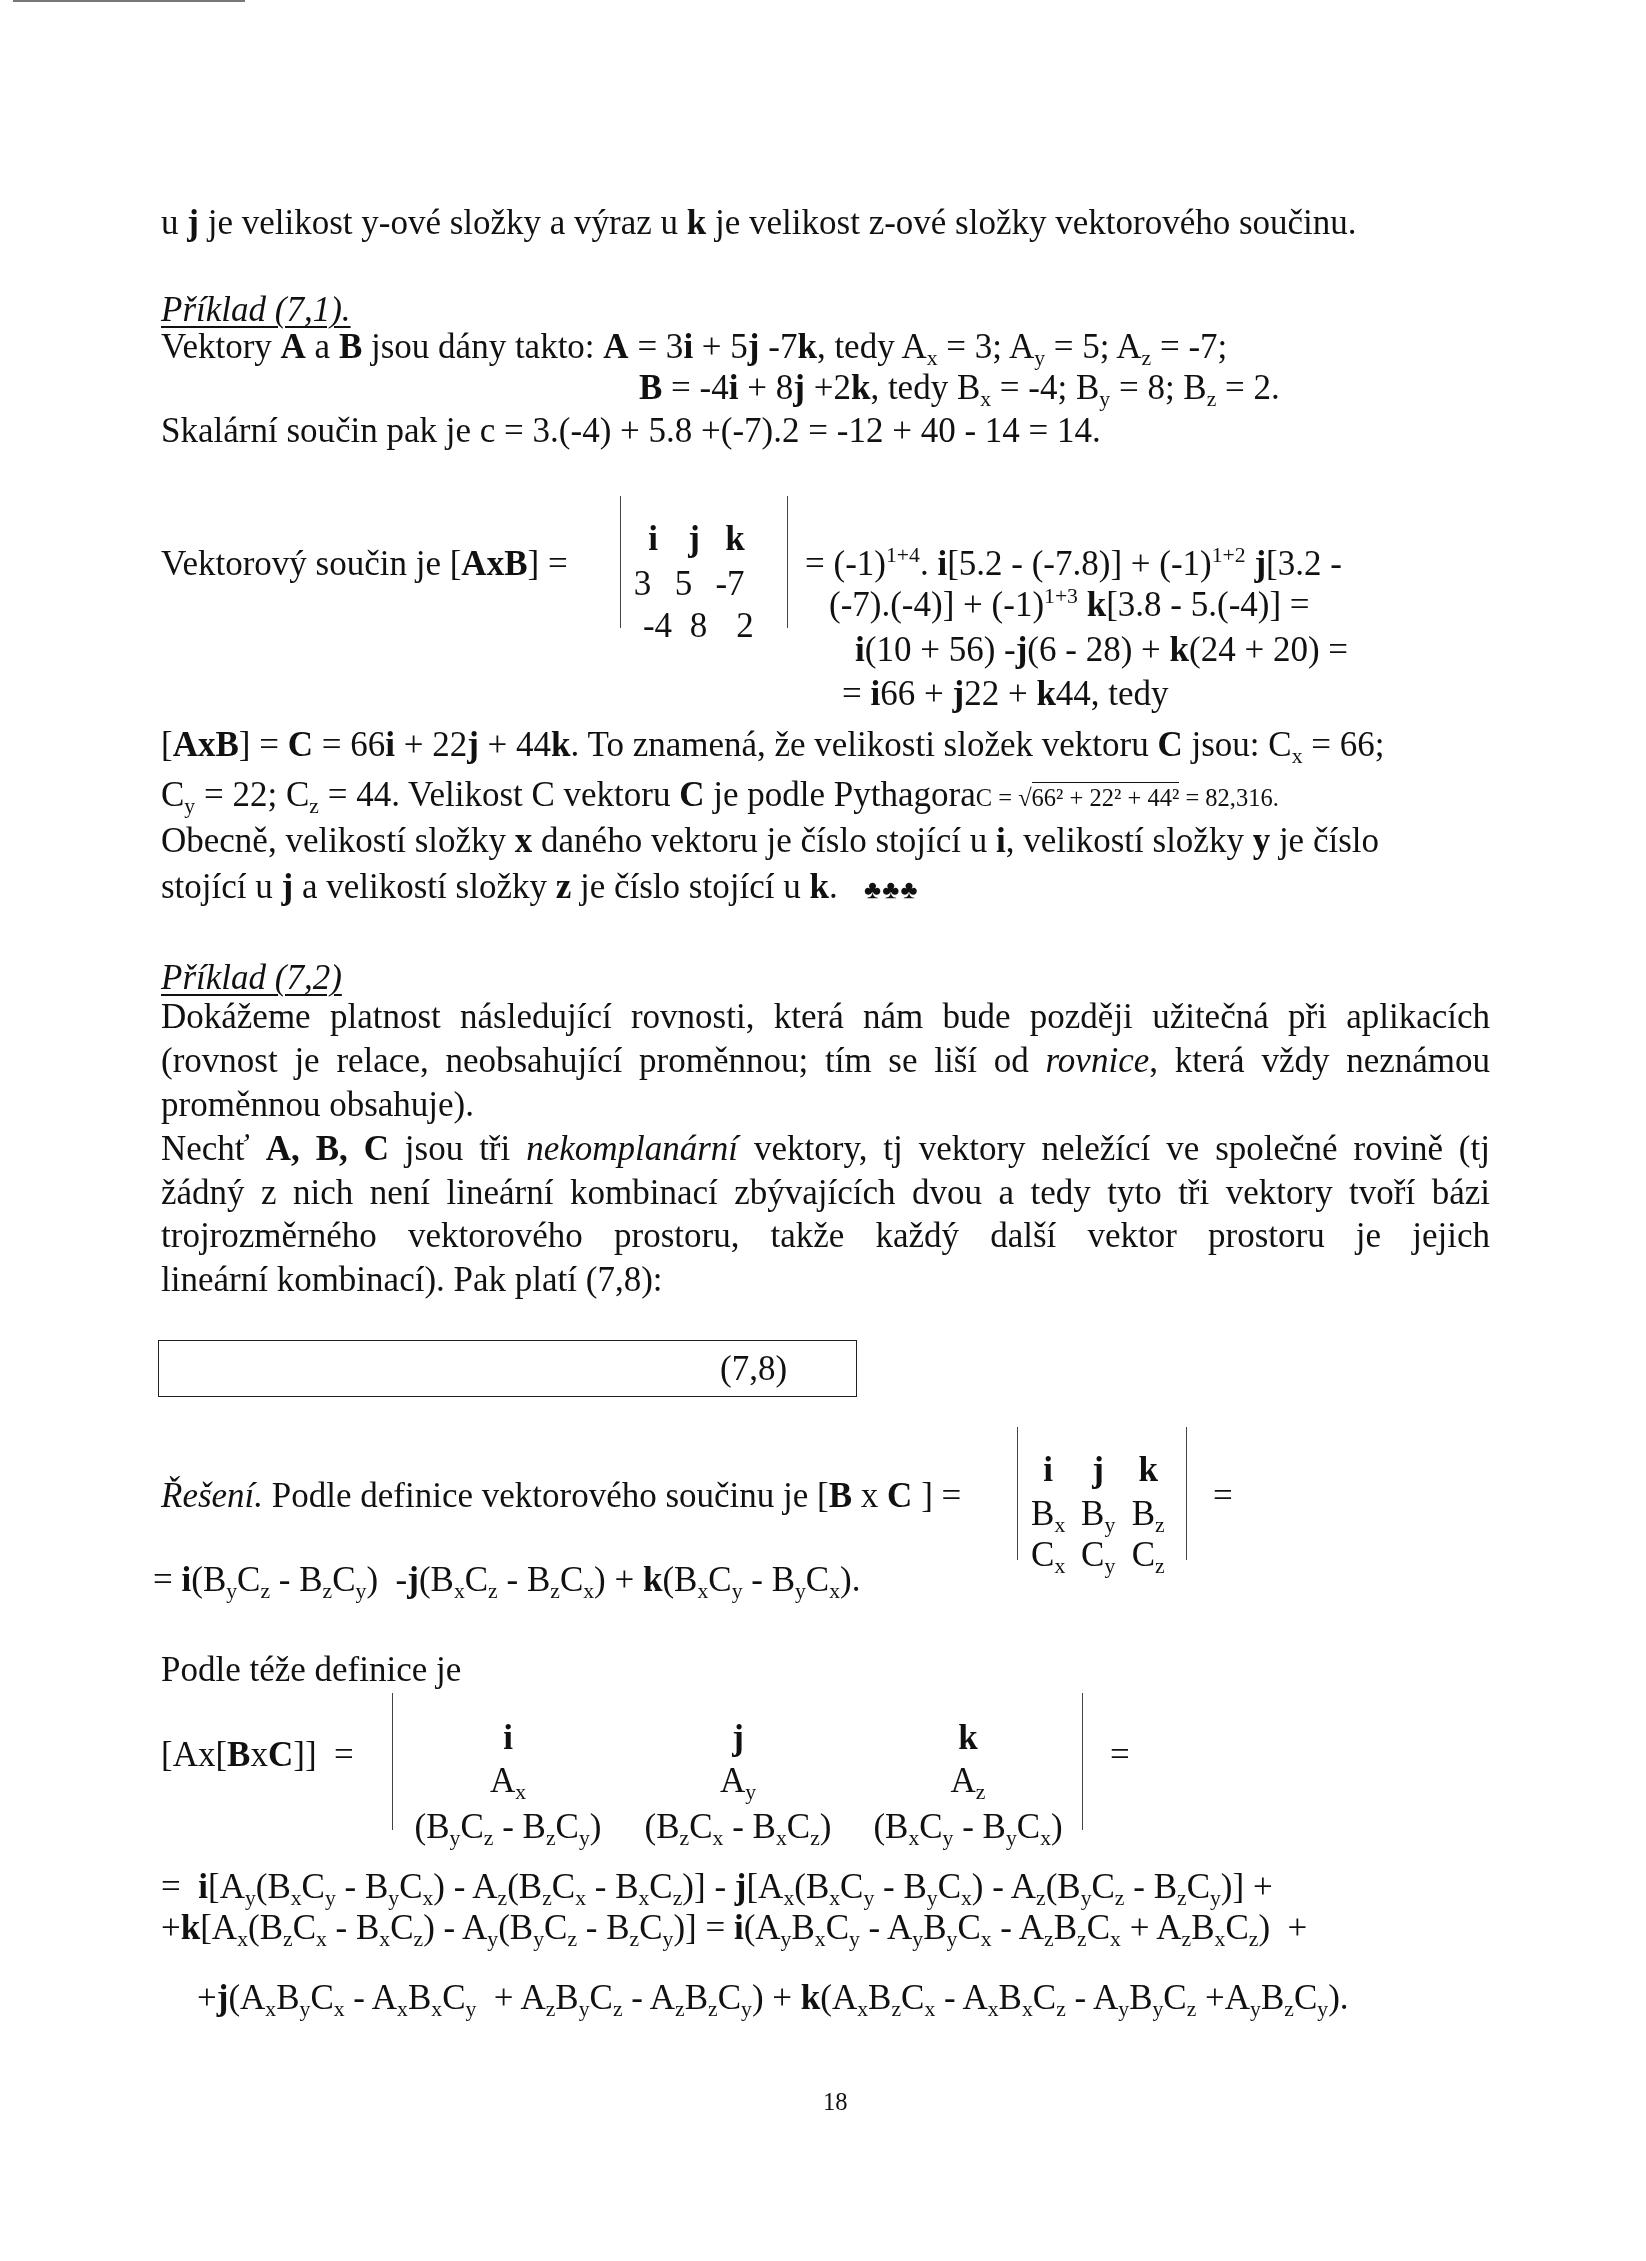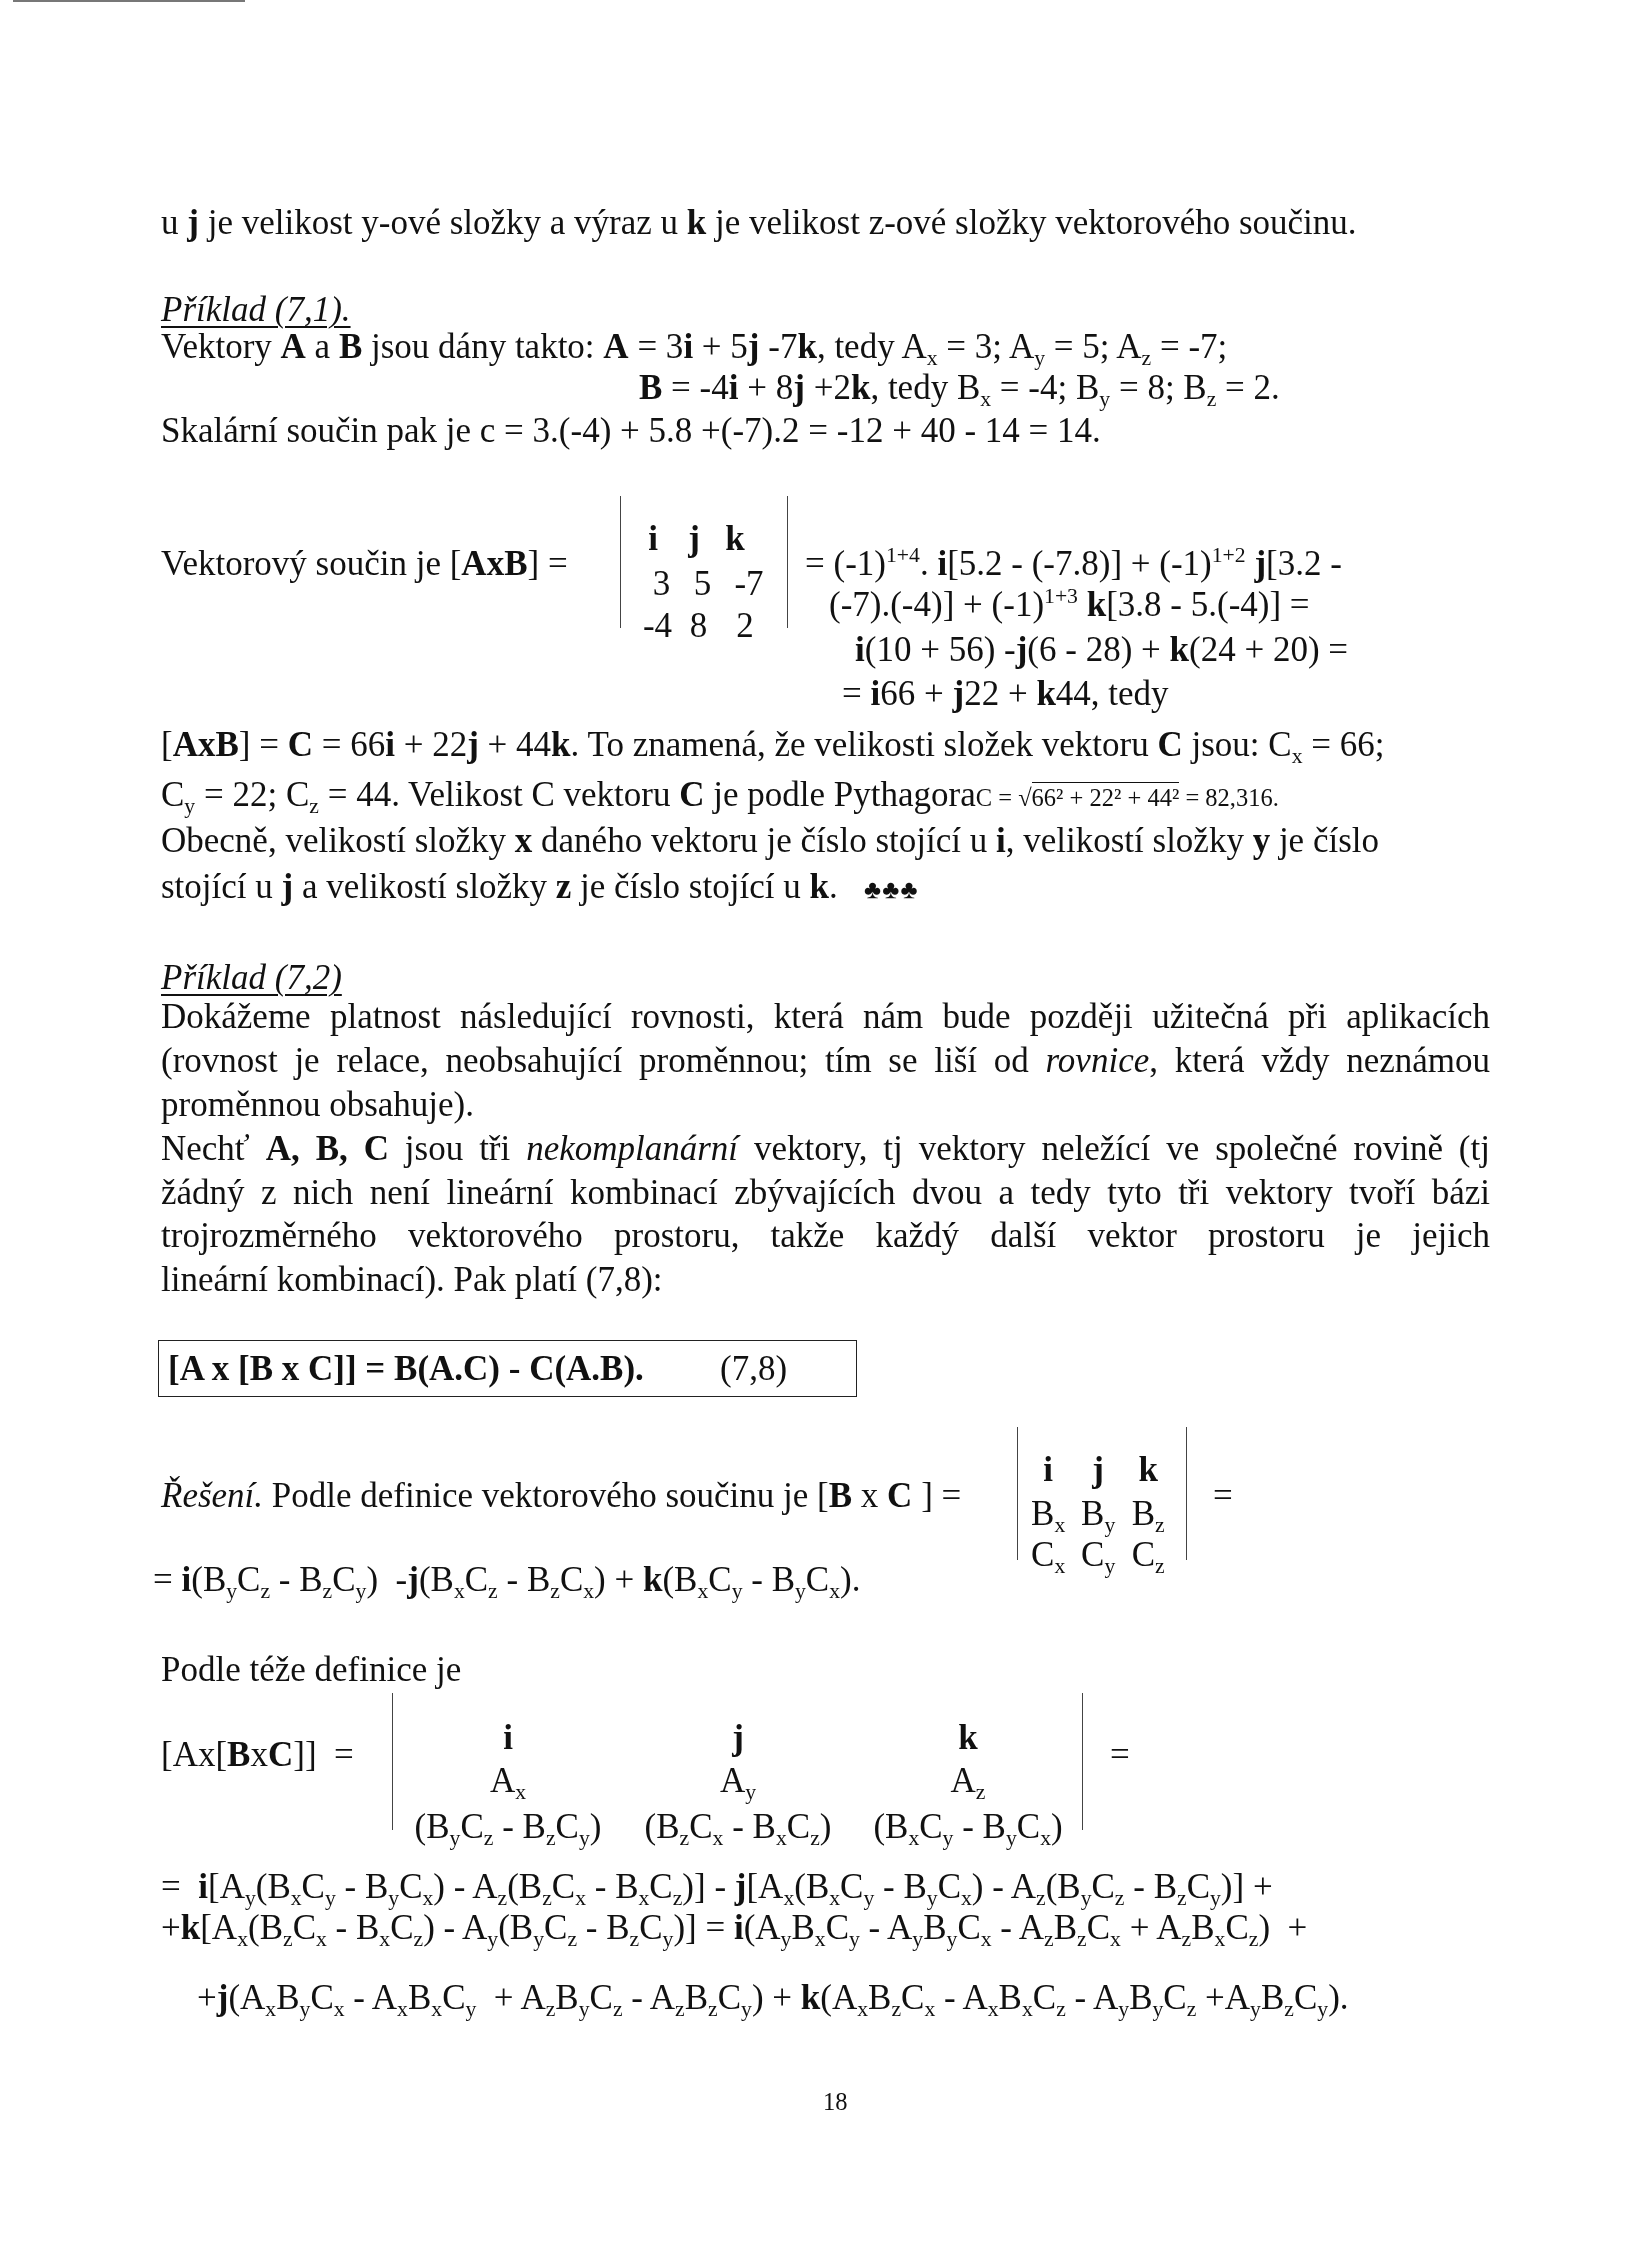--- a/index.html
+++ b/index.html
@@ -46,21 +46,21 @@
 
 <div class="ln" style="left:161px; top:413px;">Skalární součin pak je c = 3.(-4) + 5.8 +(-7).2 = -12 + 40 - 14 = 14.</div>
 
 <div class="ln" style="left:161px; top:546px;">
   <span>Vektorový součin je [</span><b>AxB</b><span>] =</span>
 </div>
 <div class="det" style="left:620px; top:496px; width:166px; height:132px;">
   <div class="det-row b" style="left:11.6px; top:5.2px;">
     <span class="cell" style="width:41px">i</span><span class="cell" style="width:41px">j</span><span class="cell" style="width:41px">k</span>
   </div>
-  <div class="det-row" style="left:20px; top:50px;">
+  <div class="det-row" style="left:1px; top:50px;">
     <span class="cell" style="width:41px">3</span><span class="cell" style="width:41px">5</span><span class="cell" style="width:52px">-7</span>
   </div>
   <div class="det-row" style="left:16px; top:92px;">
     <span class="cell" style="width:41px">-4</span><span class="cell" style="width:41px">8</span><span class="cell" style="width:52px">2</span>
   </div>
 </div>
 
 <div class="ln" style="left:805px; top:546px;">
   <span>= (-1)</span><sup>1+4</sup><span>. </span><b>i</b><span>[5.2 - (-7.8)] + (-1)</span><sup>1+2</sup><span> </span><b>j</b><span>[3.2 -</span>
 </div>
@@ -96,21 +96,20 @@
 <div class="ln" style="left:161px; top:1087px;">proměnnou obsahuje).</div>
 
 <div class="ln justify" style="left:161px; top:1131px;">
   <span>Nechť </span><b>A, B, C</b><span> jsou tři </span><i>nekomplanární</i><span> vektory, tj vektory neležící ve společné rovině (tj</span>
 </div>
 <div class="ln justify" style="left:161px; top:1175px;">žádný z nich není lineární kombinací zbývajících dvou a tedy tyto tři vektory tvoří bázi</div>
 <div class="ln justify" style="left:161px; top:1218px;">trojrozměrného vektorového prostoru, takže každý další vektor prostoru je jejich</div>
 <div class="ln" style="left:161px; top:1262px;">lineární kombinací). Pak platí (7,8):</div>
 
 <div class="boxed" style="left:158px; top:1340px; width:697px; height:55px;">
-  <div class="ln b" style="left:9px; top:10.3px;">[A x [B x C]] = B(A.C) - C(A.B).</div>
   <div class="ln" style="left:561px; top:10.3px;">(7,8)</div>
 </div>
 
 <div class="ln" style="left:161px; top:1478px;">
   <i>Řešení.</i><span> Podle definice vektorového součinu je [</span><b>B</b><span> x </span><b>C</b><span> ] =</span>
 </div>
 <div class="det" style="left:1017px; top:1427px; width:168px; height:133px;">
   <div class="det-row b" style="left:5.2px; top:5.2px;">
     <span class="cell" style="width:50px">i</span><span class="cell" style="width:50px">j</span><span class="cell" style="width:50px">k</span>
   </div>

